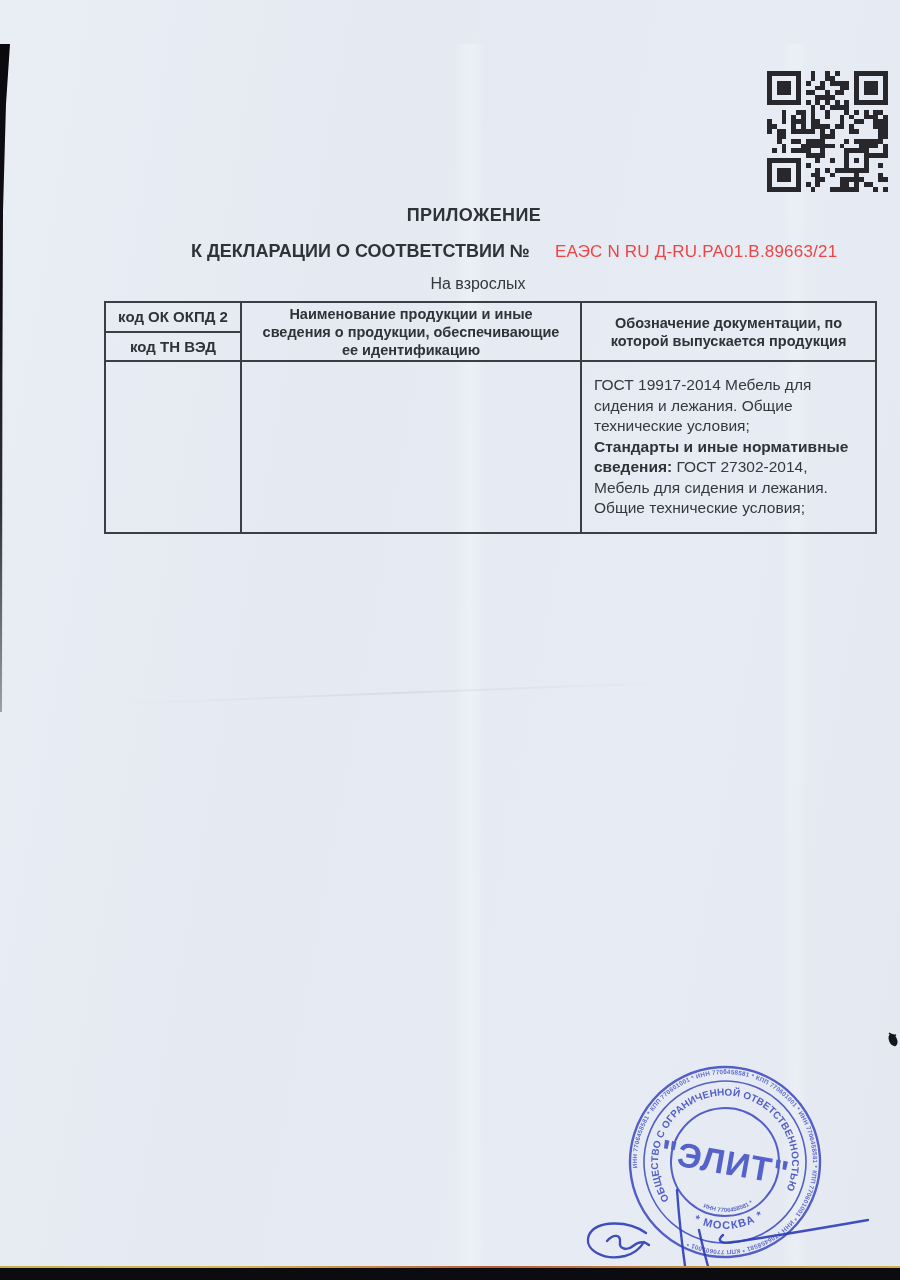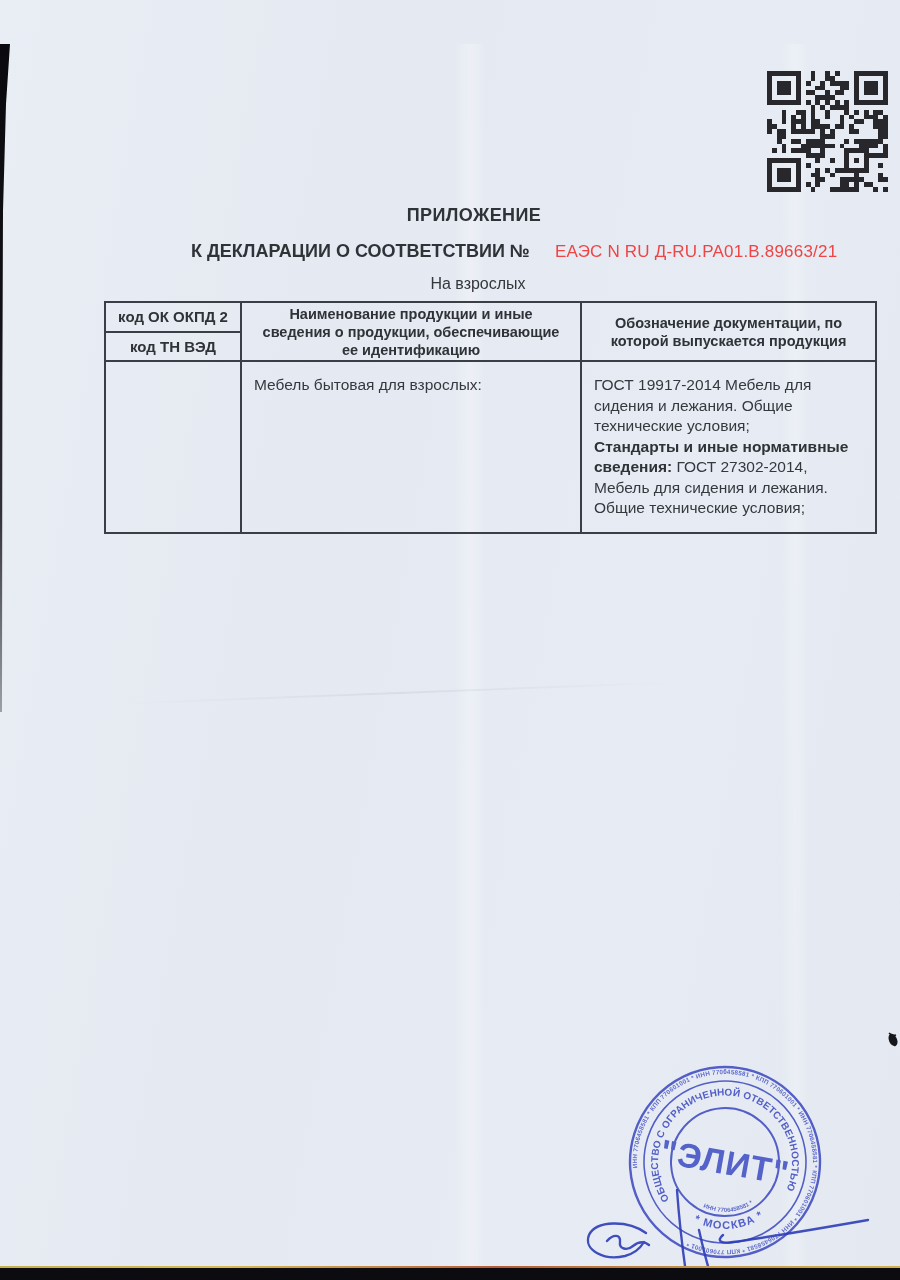--- a/index.html
+++ b/index.html
@@ -295,21 +295,20 @@
   <div class="tbl">
     <div class="hcol1">
       <div class="hc1a">код ОК ОКПД 2</div>
       <div class="hc1b">код ТН ВЭД</div>
     </div>
     <div class="hcell">Наименование продукции и иные сведения о продукции, обеспечивающие ее идентификацию</div>
     <div class="hcell">Обозначение документации, по которой выпускается продукция</div>
 
     <div class="bcell c1"></div>
     <div class="bcell c2">
-      <div>Мебель бытовая для взрослых:</div>
     </div>
     <div class="bcell c3">
       <span>ГОСТ 19917-2014 Мебель для сидения и лежания. Общие технические условия;</span><br>
       <span class="b">Стандарты и иные нормативные сведения:</span><span> ГОСТ 27302-2014, Мебель для сидения и лежания. Общие технические условия;</span>
     </div>
   </div>
 
   <svg class="stamp" viewBox="-100 -100 200 200">
     <defs>
       <path id="mt" d="M -88,0 A 88,88 0 1 1 88,0 A 88,88 0 1 1 -88,0"></path>

